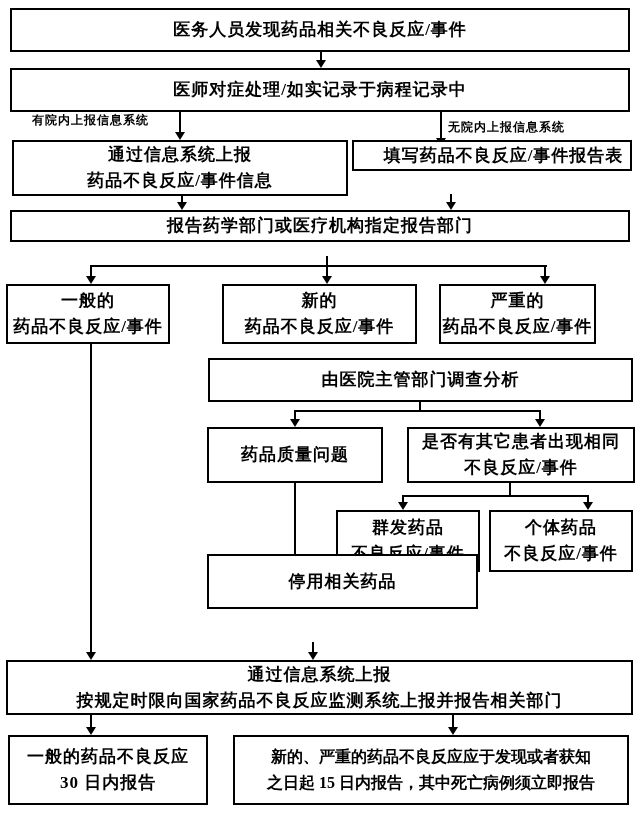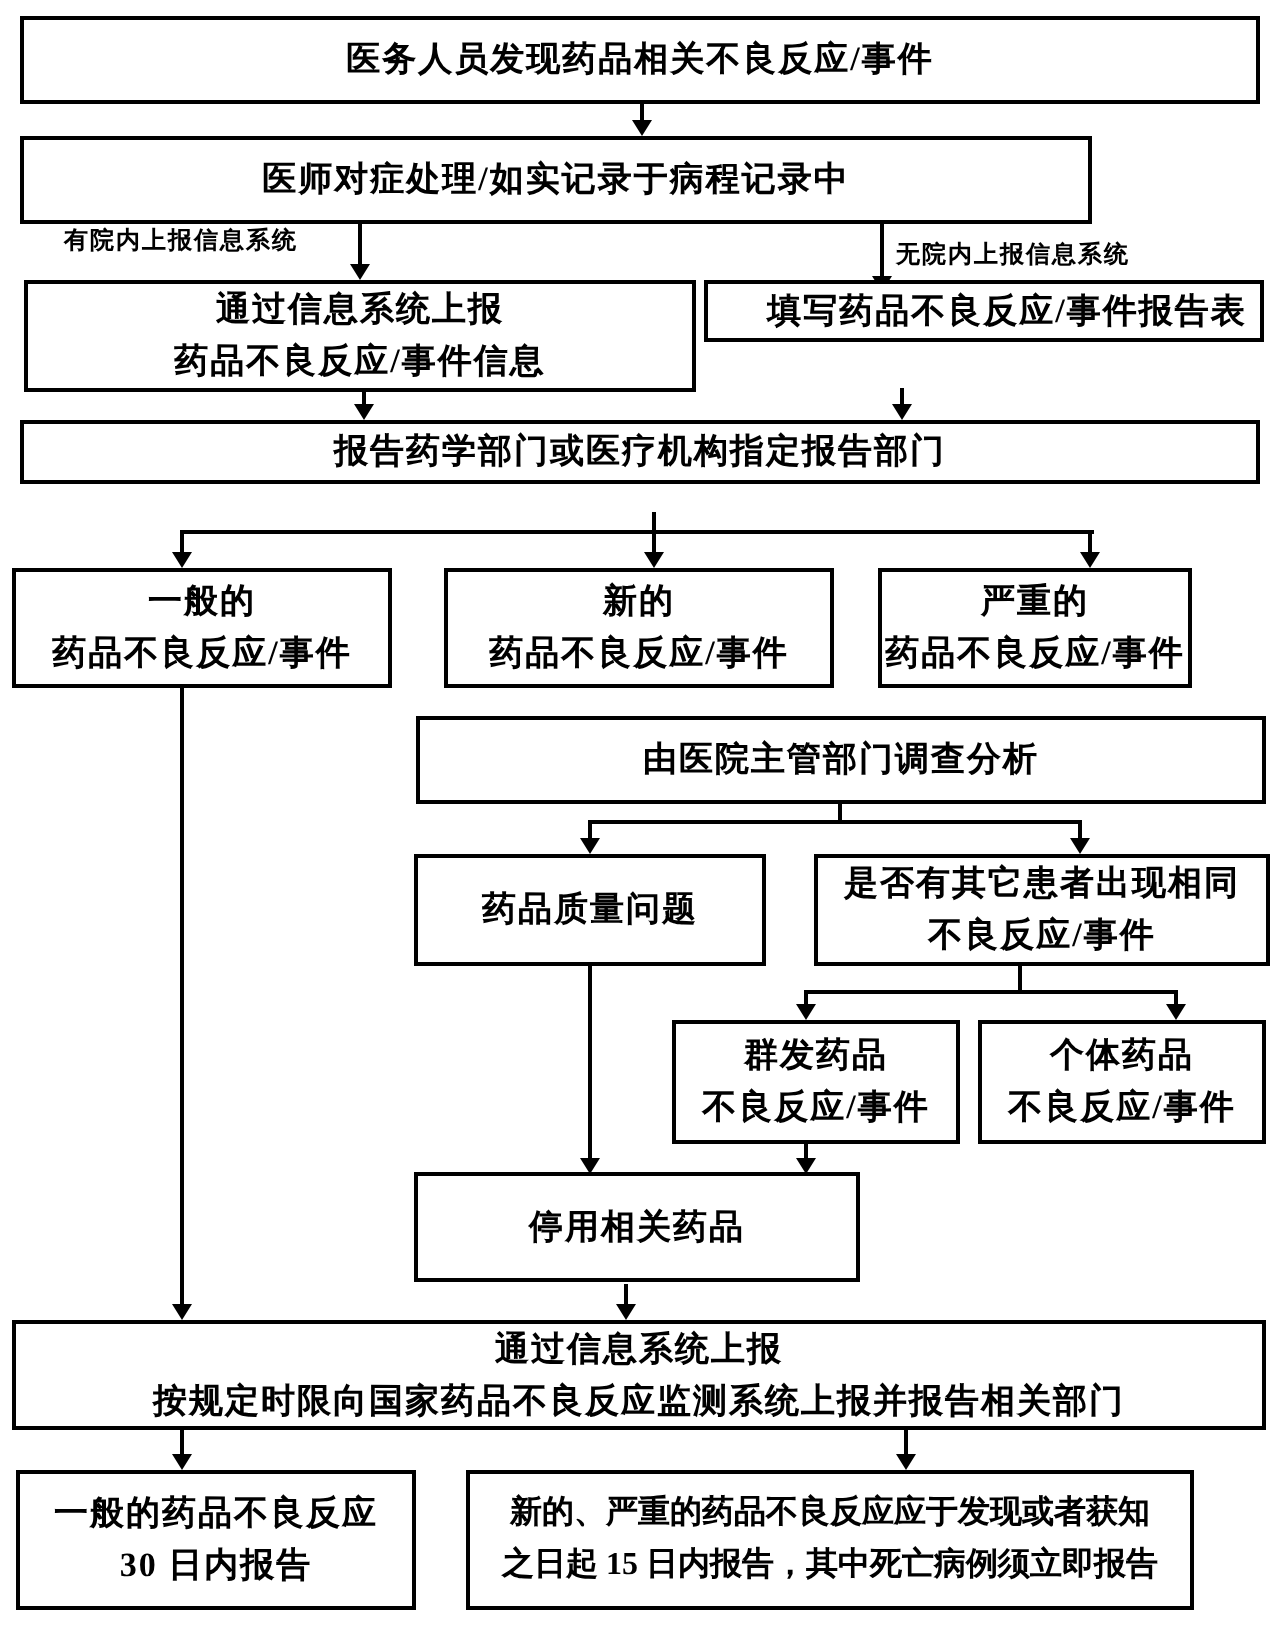--- a/index.html
+++ b/index.html
@@ -33,21 +33,21 @@
 
 <div id="stage">
 
   <div class="node" style="left:10px;top:8px;width:620px;height:44px;">
     <div class="ln">医务人员发现药品相关不良反应/事件</div>
   </div>
 
   <div class="vline" style="left:320px;top:52px;height:9px;"></div>
   <div class="arr" style="left:316px;top:60px;"></div>
 
-  <div class="node" style="left:10px;top:68px;width:536px;height:44px;">
+  <div class="node" style="left:10px;top:68px;width:620px;height:44px;">
     <div class="ln">医师对症处理/如实记录于病程记录中</div>
   </div>
 
   <div class="vline" style="left:179px;top:112px;height:21px;"></div>
   <div class="arr" style="left:175px;top:132px;"></div>
   <div class="blabel" style="left:32px;top:112px;">有院内上报信息系统</div>
 
   <div class="vline" style="left:440px;top:112px;height:27px;"></div>
   <div class="arr" style="left:436px;top:138px;"></div>
   <div class="blabel" style="left:448px;top:119px;">无院内上报信息系统</div>
@@ -72,21 +72,21 @@
 
   <div class="vline" style="left:326px;top:256px;height:9px;"></div>
   <div class="hline" style="left:91px;top:265px;width:456px;"></div>
   <div class="vline" style="left:90px;top:265px;height:12px;"></div>
   <div class="arr" style="left:86px;top:276px;"></div>
   <div class="vline" style="left:326px;top:265px;height:12px;"></div>
   <div class="arr" style="left:322px;top:276px;"></div>
   <div class="vline" style="left:544px;top:265px;height:12px;"></div>
   <div class="arr" style="left:540px;top:276px;"></div>
 
-  <div class="node" style="left:6px;top:284px;width:190px;height:60px;">
+  <div class="node" style="left:6px;top:284px;width:164px;height:60px;">
     <div class="ln">一般的</div>
     <div class="ln">药品不良反应/事件</div>
   </div>
   <div class="node" style="left:222px;top:284px;width:195px;height:60px;">
     <div class="ln">新的</div>
     <div class="ln">药品不良反应/事件</div>
   </div>
   <div class="node" style="left:439px;top:284px;width:157px;height:60px;">
     <div class="ln">严重的</div>
     <div class="ln">药品不良反应/事件</div>
@@ -129,39 +129,39 @@
     <div class="ln">不良反应/事件</div>
   </div>
   <div class="node" style="left:489px;top:510px;width:144px;height:62px;">
     <div class="ln">个体药品</div>
     <div class="ln">不良反应/事件</div>
   </div>
 
   <div class="vline" style="left:402px;top:572px;height:8px;"></div>
   <div class="arr" style="left:398px;top:579px;"></div>
 
-  <div class="node" style="left:207px;top:586px;width:223px;height:55px;">
+  <div class="node" style="left:207px;top:554px;width:271px;height:55px;">
     <div class="ln">停用相关药品</div>
   </div>
 
   <div class="vline" style="left:312px;top:642px;height:11px;"></div>
   <div class="arr" style="left:308px;top:652px;"></div>
 
   <div class="node" style="left:6px;top:660px;width:627px;height:55px;">
     <div class="ln">通过信息系统上报</div>
     <div class="ln">按规定时限向国家药品不良反应监测系统上报并报告相关部门</div>
   </div>
 
   <div class="vline" style="left:90px;top:715px;height:13px;"></div>
   <div class="arr" style="left:86px;top:727px;"></div>
   <div class="vline" style="left:452px;top:715px;height:13px;"></div>
   <div class="arr" style="left:448px;top:727px;"></div>
 
   <div class="node" style="left:8px;top:735px;width:200px;height:70px;">
     <div class="ln">一般的药品不良反应</div>
     <div class="ln">30 日内报告</div>
   </div>
-  <div class="node small" style="left:233px;top:735px;width:364px;height:70px;">
+  <div class="node small" style="left:233px;top:735px;width:396px;height:70px;">
     <div class="ln">新的、严重的药品不良反应应于发现或者获知</div>
     <div class="ln">之日起 15 日内报告，其中死亡病例须立即报告</div>
   </div>
 
 </div>
 
 </body></html>

